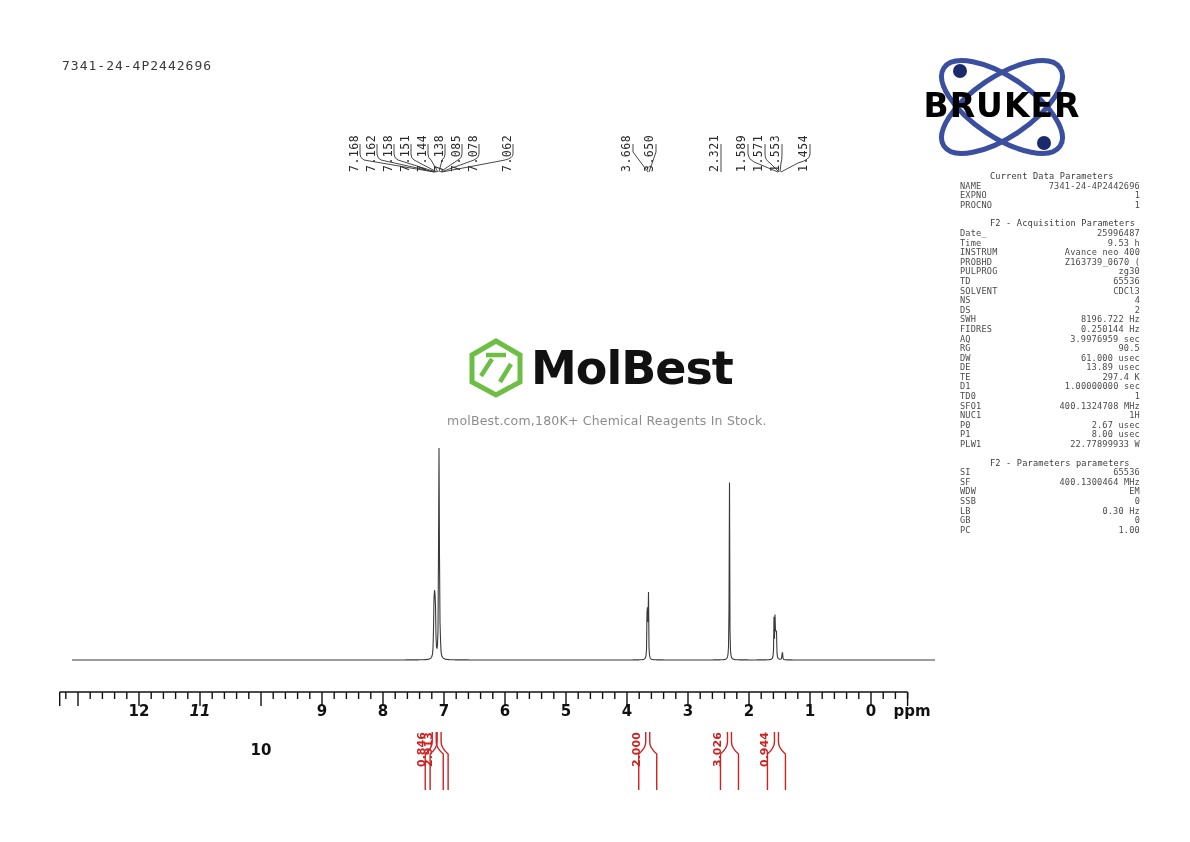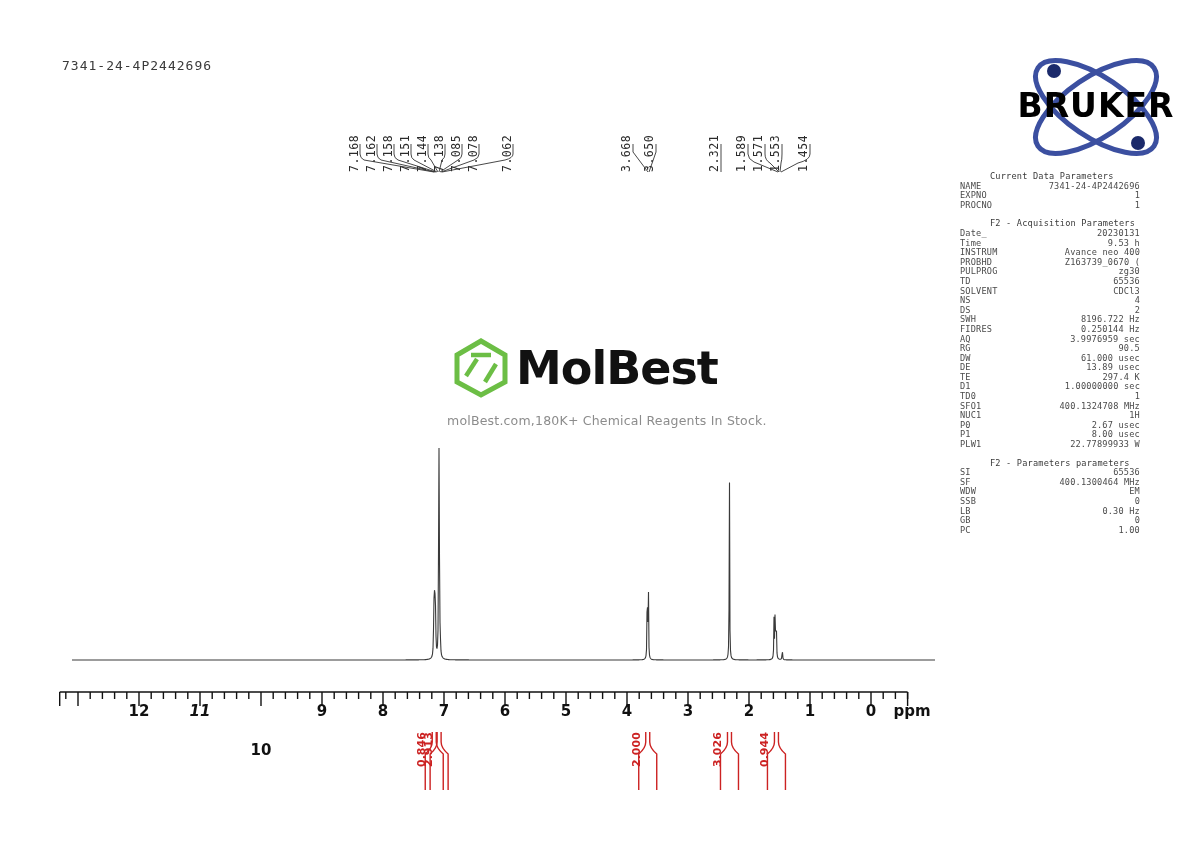--- a/index.html
+++ b/index.html
@@ -11,33 +11,33 @@
   #sample-title{left:62px;top:58px;font-size:13px;letter-spacing:1px;color:#3a3a3a;}
 
   
   .peaklabels{position:absolute;}
   .plabel{position:absolute;bottom:0;transform-origin:bottom left;
           transform:rotate(-90deg);white-space:nowrap;font-size:11.5px;
           letter-spacing:.5px;color:#2b2b2b;}
   .tree{position:absolute;}
 
   
-  #bruker-logo{left:1010px;top:55px;width:172px;height:105px;text-decoration:underline;}
+  #bruker-logo{left:916px;top:55px;width:172px;height:105px;text-decoration:underline;}
 
   
   #params{left:960px;top:172px;width:180px;font-size:8.6px;line-height:9.6px;
           color:#4a4a4a;letter-spacing:.2px;}
   #params .hdr{color:#3a3a3a;margin-left:30px;}
   #params .row{display:flex;justify-content:space-between;gap:40px;}
   #params .k{white-space:pre;}
   #params .v{white-space:pre;text-align:right;}
   #params .gap{height:9px;}
 
   
-  #watermark{left:452px;top:338px;display:flex;align-items:center;}
+  #watermark{left:467px;top:338px;display:flex;align-items:center;}
   #wm-text{font-family:"DejaVu Sans",sans-serif;font-weight:bold;font-size:46px;
            color:#111;letter-spacing:-1px;margin-left:6px;}
   #wm-tagline{left:447px;top:413px;font-family:"DejaVu Sans",sans-serif;
               font-size:12.5px;color:#8c8c8c;letter-spacing:.2px;text-align:center;}
 
   
   #spectrum{left:0px;top:430px;width:1190px;height:250px;}
 
   
   #axis{left:0px;top:680px;width:1190px;height:60px;}
@@ -134,21 +134,21 @@
       <div class="row">
         <span class="k">PROCNO</span>
         <span class="v">1</span>
       </div>
     </div>
   <div class="gap"></div>
   <div class="hdr">F2 - Acquisition Parameters</div>
   <div id="params-s2">
       <div class="row">
         <span class="k">Date_</span>
-        <span class="v">20230131</span>
+        <span class="v">25996487</span>
       </div>
       <div class="row">
         <span class="k">Time</span>
         <span class="v">9.53 h</span>
       </div>
       <div class="row">
         <span class="k">INSTRUM</span>
         <span class="v">Avance neo 400</span>
       </div>
       <div class="row">

